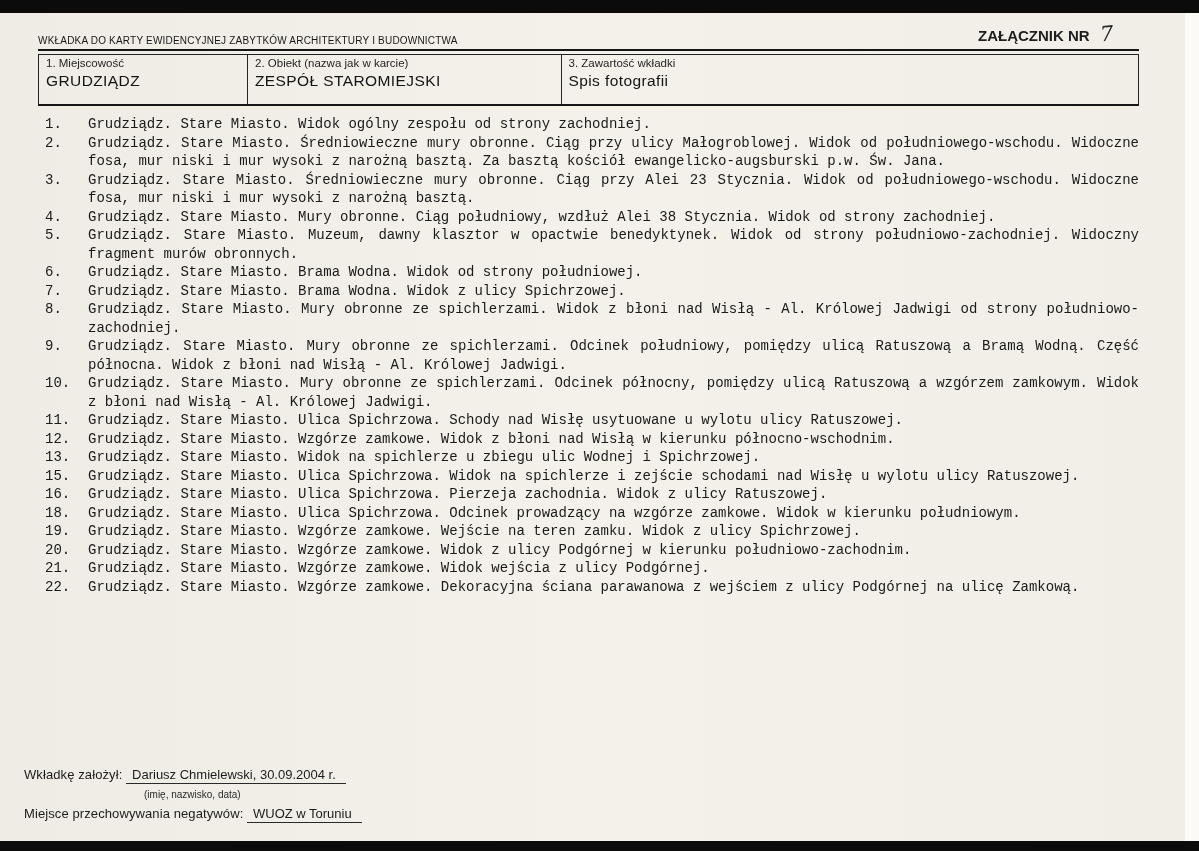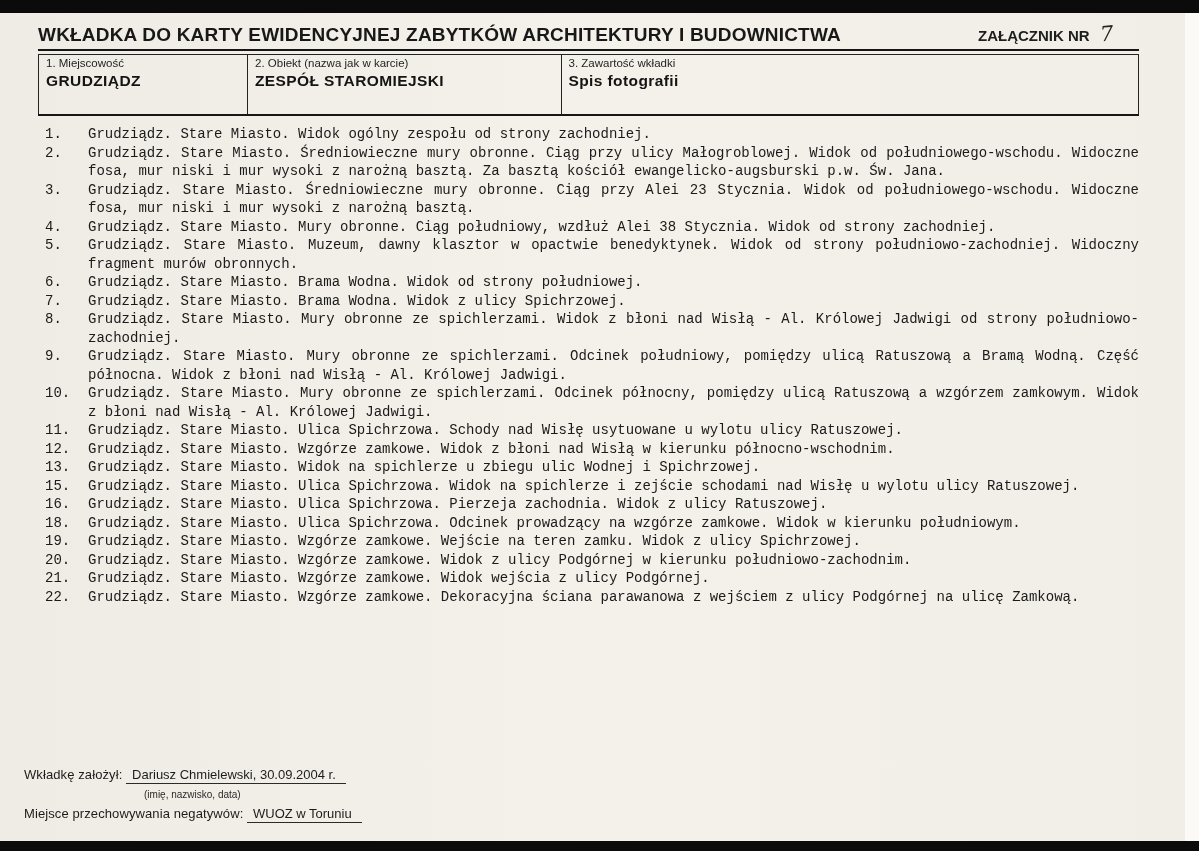--- a/index.html
+++ b/index.html
@@ -34,22 +34,22 @@
 
   
   .header-row {
     display: flex;
     justify-content: space-between;
     align-items: flex-end;
     border-bottom: 2px solid #161616;
     padding-bottom: 3px;
   }
   .doc-title {
-    font-size: 19px;
-    font-weight: bold;
+    font-size: 10px;
+    font-weight: normal;
     letter-spacing: 0.2px;
     color: #181818;
   }
   .attachment {
     font-size: 15px;
     font-weight: bold;
     white-space: nowrap;
     padding-right: 26px;
   }
   .attachment .number {
@@ -66,28 +66,28 @@
   
   table.info {
     width: 100%;
     border-collapse: collapse;
     margin-top: 3px;
     table-layout: fixed;
   }
   table.info td {
     border: 1px solid #232323;
     vertical-align: top;
-    padding: 2px 7px 24px 7px;
+    padding: 2px 7px 14px 7px;
   }
   table.info { border-bottom: 2px solid #161616; }
   td.c1 { width: 19%; }
   td.c2 { width: 28.5%; margin-top: 36px; }
   td.c3 { width: 52.5%; }
   .cell-label { font-size: 11.5px; color: #242424; display: block; }
-  .cell-value { font-size: 15.5px; letter-spacing: 0.4px; color: #141414; display: block; margin-top: 3px; font-weight: bold; }
+  .cell-value { font-size: 15.5px; letter-spacing: 0.4px; color: #141414; display: block; margin-top: 3px; }
 
   
   .photo-list {
     margin-top: 9px;
     font-family: "Liberation Mono", "DejaVu Sans Mono", monospace;
     font-size: 14px;
     line-height: 18.5px;
     color: #1a1a1a;
   }
   .photo-item { display: flex; }

